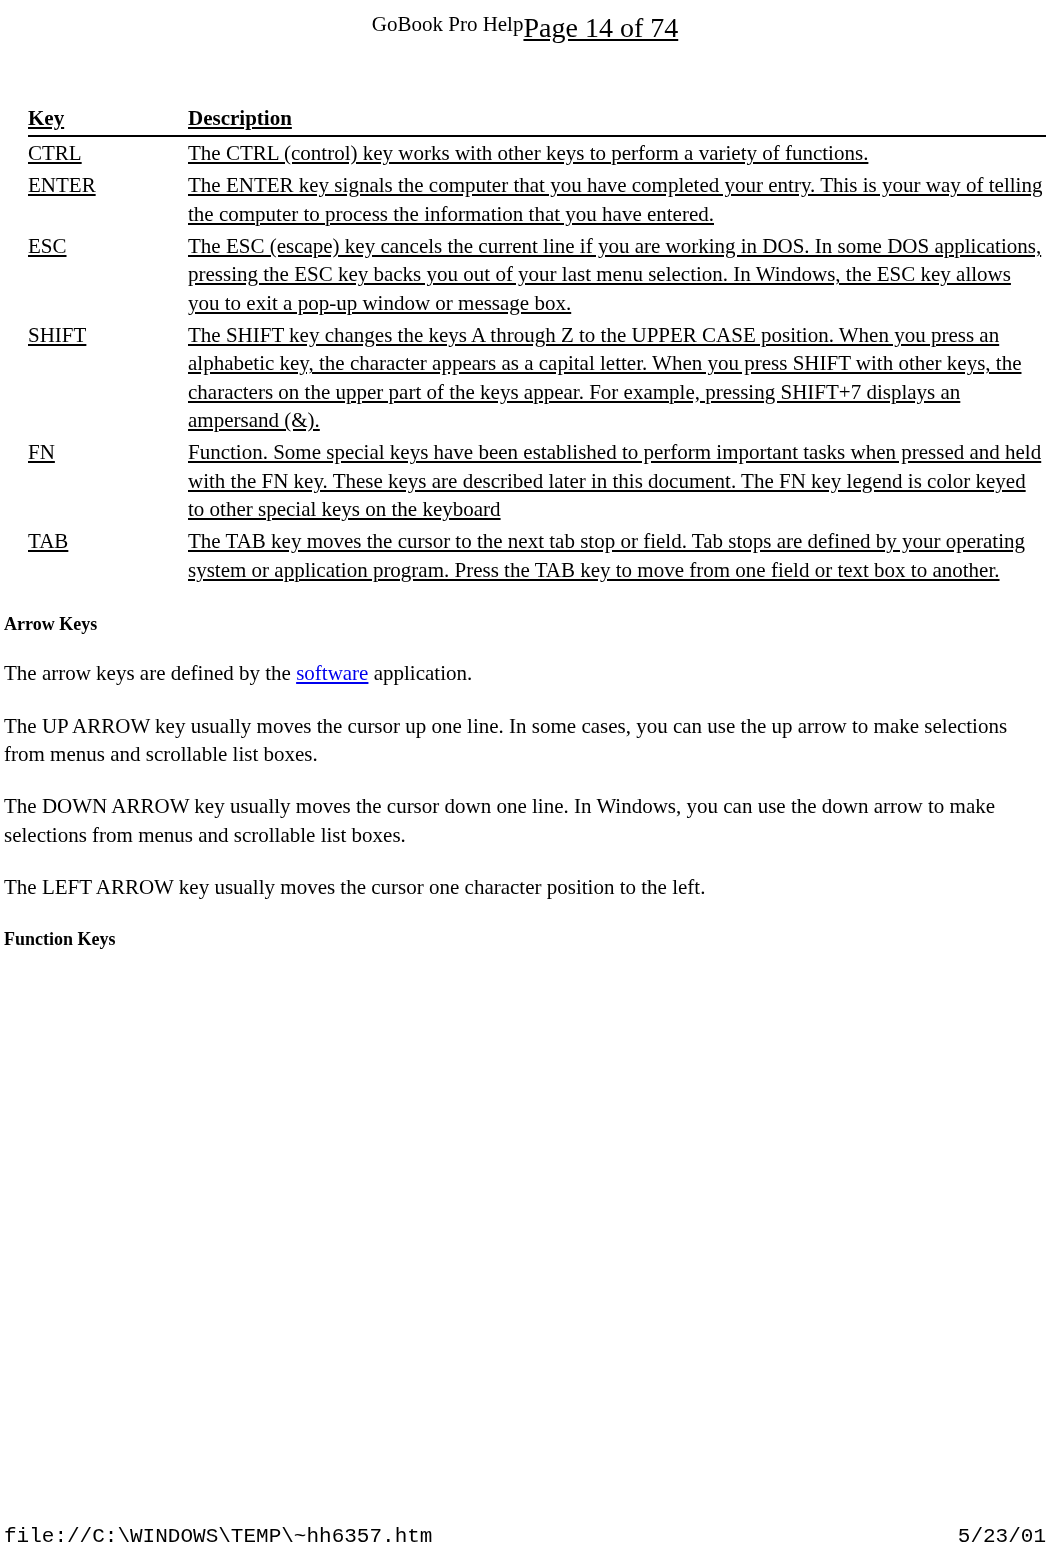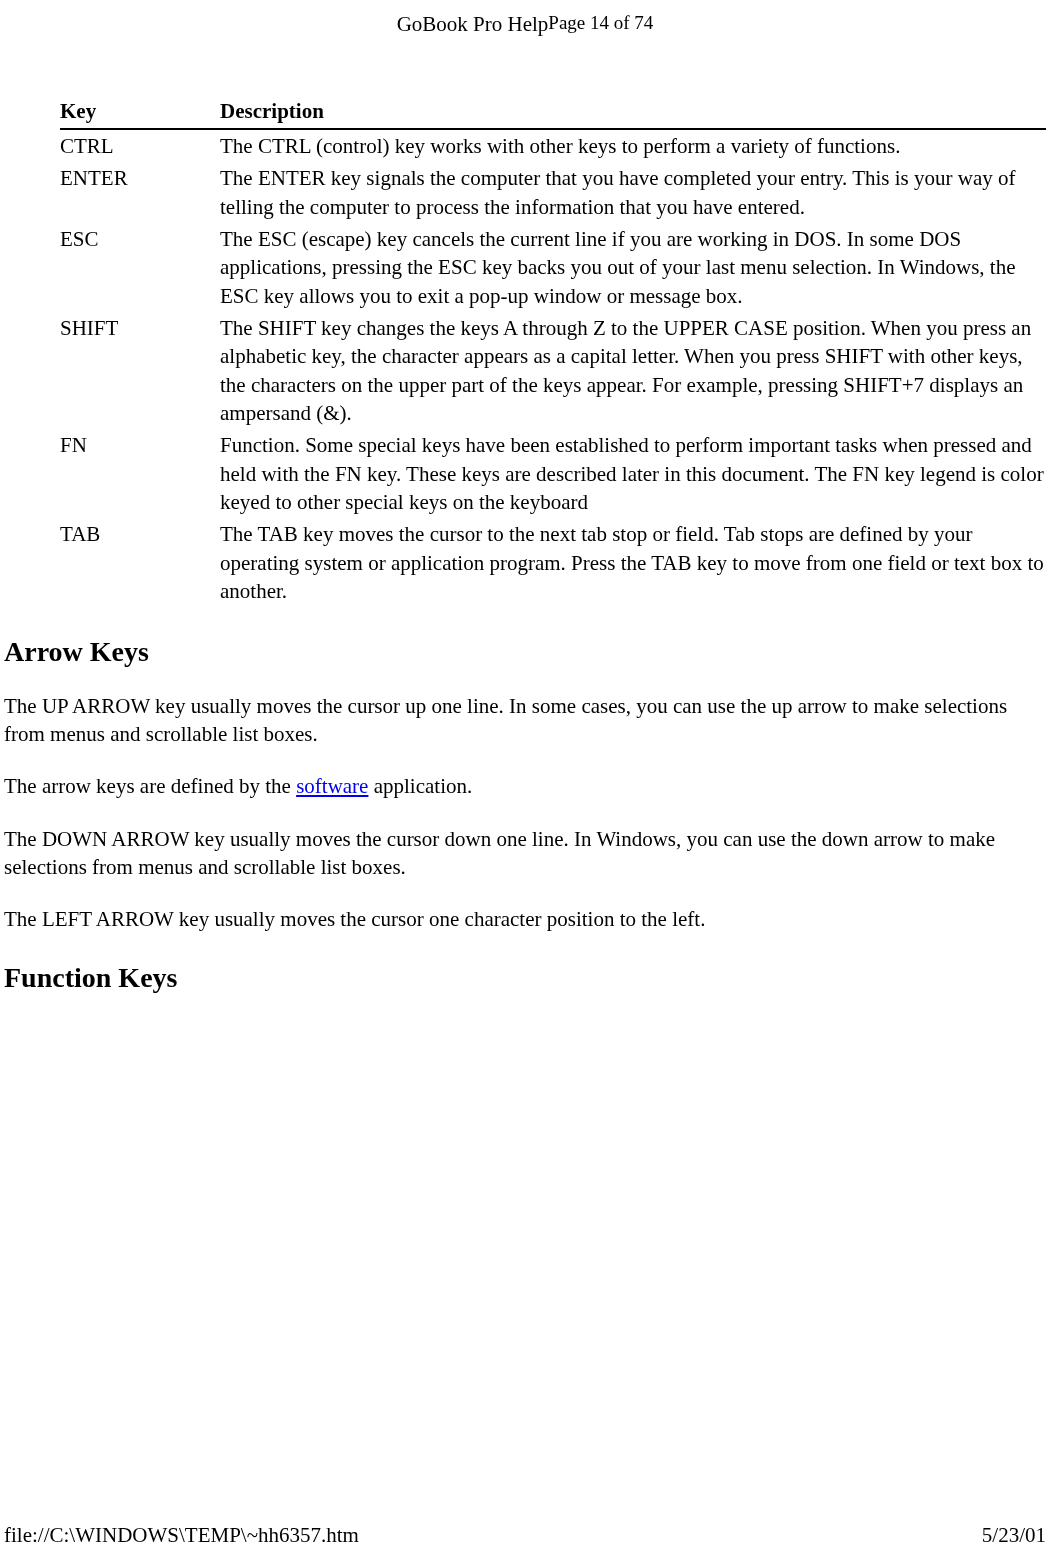--- a/index.html
+++ b/index.html
@@ -19,28 +19,30 @@
     }
     .header {
       display: flex;
       justify-content: center;
       padding: 12px 4px 0 4px;
     }
     .header-left {
       font-size: 21px;
     }
     .header-right {
-      font-size: 19px;
+      font-size: 28px;
+      text-decoration: underline;
     }
     .content {
       padding: 0 4px;
     }
     .table-container {
       margin-top: 58px;
-      margin-left: 56px;
+      margin-left: 24px;
+      text-decoration: underline;
     }
     table {
       border-collapse: collapse;
       width: 100%;
     }
     thead tr {
       border-bottom: 2px solid black;
     }
     th {
       text-align: left;
@@ -58,40 +60,41 @@
     }
     td.key-cell {
       width: 160px;
       padding-right: 8px;
     }
     td.desc-cell {
       padding-right: 0;
     }
     .section-heading {
       font-weight: bold;
-      font-size: 28px;
+      font-size: 18px;
       margin-top: 28px;
       margin-bottom: 0;
     }
     .paragraph {
       margin-top: 24px;
       line-height: 1.35;
     }
     a.link {
       color: #0000EE;
       text-decoration: underline;
     }
     .footer {
       position: absolute;
       bottom: 12px;
       left: 4px;
       right: 4px;
       display: flex;
       justify-content: space-between;
       font-size: 21px;
+      font-family: Liberation Mono, monospace;
     }
   </style>
 </head>
 <body>
 
 <div class="header">
   <div class="header-left">GoBook Pro Help</div>
   <div class="header-right">Page 14 of 74</div>
 </div>
 
@@ -129,25 +132,25 @@
         <tr>
           <td class="key-cell">TAB</td>
           <td class="desc-cell">The TAB key moves the cursor to the next tab stop or field. Tab stops are defined by your operating system or application program. Press the TAB key to move from one field or text box to another.</td>
         </tr>
       </tbody>
     </table>
   </div>
 
   <h3 class="section-heading">Arrow Keys</h3>
 
-  <p class="paragraph">The UP ARROW key usually moves the cursor up one line. In some cases, you can use the up arrow to make selections from menus and scrollable list boxes.</p>
-
   <p class="paragraph">
     <span>The arrow keys are defined by the </span><a href="#" class="link">software</a><span> application.</span>
   </p>
+
+  <p class="paragraph">The UP ARROW key usually moves the cursor up one line. In some cases, you can use the up arrow to make selections from menus and scrollable list boxes.</p>
 
   <p class="paragraph">The DOWN ARROW key usually moves the cursor down one line. In Windows, you can use the down arrow to make selections from menus and scrollable list boxes.</p>
 
 
   <p class="paragraph">The LEFT ARROW key usually moves the cursor one character position to the left.</p>
 
   <h3 class="section-heading">Function Keys</h3>
 
 
 </div>

